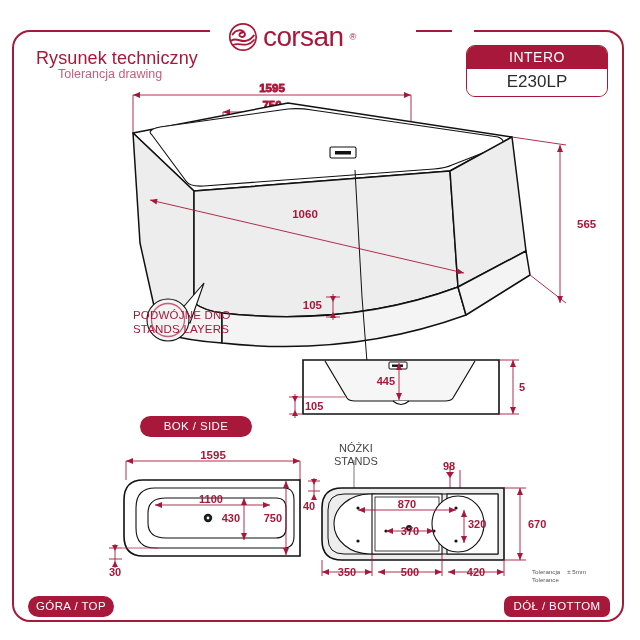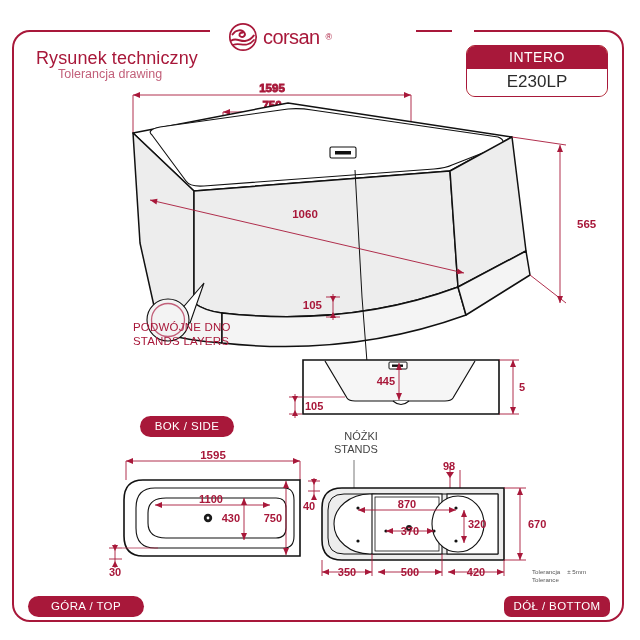--- a/index.html
+++ b/index.html
@@ -57,21 +57,21 @@
   }
   .logo {
     position: absolute;
     left: 228px; top: 22px;
     display: flex;
     align-items: center;
     gap: 5px;
   }
   .logo-mark { display:block; }
   .logo-word {
-    font-size: 20px;
+    font-size: 28px;
     color: #A8183A;
     letter-spacing: -0.6px;
     line-height: 26px;
     text-align: center;
   }
   .logo-reg {
     font-size: 9px;
     color: #A8183A;
     vertical-align: super;
     margin-left: 1px;
@@ -106,39 +106,40 @@
   .pill {
     position: absolute;
     background: #A8183A;
     color: #ffffff;
     border-radius: 11px;
     font-size: 11.5px;
     letter-spacing: .4px;
     text-align: center;
     padding: 4px 0 5px 0;
   }
-  .pill-side { left: 140px; top: 416px; width: 94px; }
-  .pill-top  { left: 28px;  top: 596px; width: 116px; }
+  .pill-side { left: 140px; top: 416px; width: 112px; }
+  .pill-top  { left: 28px;  top: 596px; width: 86px; }
   .pill-bot  { left: 504px; top: 596px; width: 106px; border-radius: 7px; }
 
   
   .lbl {
     position: absolute;
     color: #A8183A;
     font-size: 11.5px;
     line-height: 14px;
     letter-spacing: .2px;
   }
-  .lbl-dbl { left: 133px; top: 320px; }
+  .lbl-dbl { left: 133px; top: 308px; }
   .lbl-grey {
     position: absolute;
     color: #444;
     font-size: 11px;
     line-height: 13px;
-    text-align: right;
+    text-align: center;
+    margin-top: 12px;
   }
   .lbl-stands { left: 334px; top: 430px; }
   .tol {
     position: absolute;
     left: 532px; top: 568px;
     font-size: 6.2px;
     color: #555;
     line-height: 8px;
     display: flex;
     gap: 7px;

